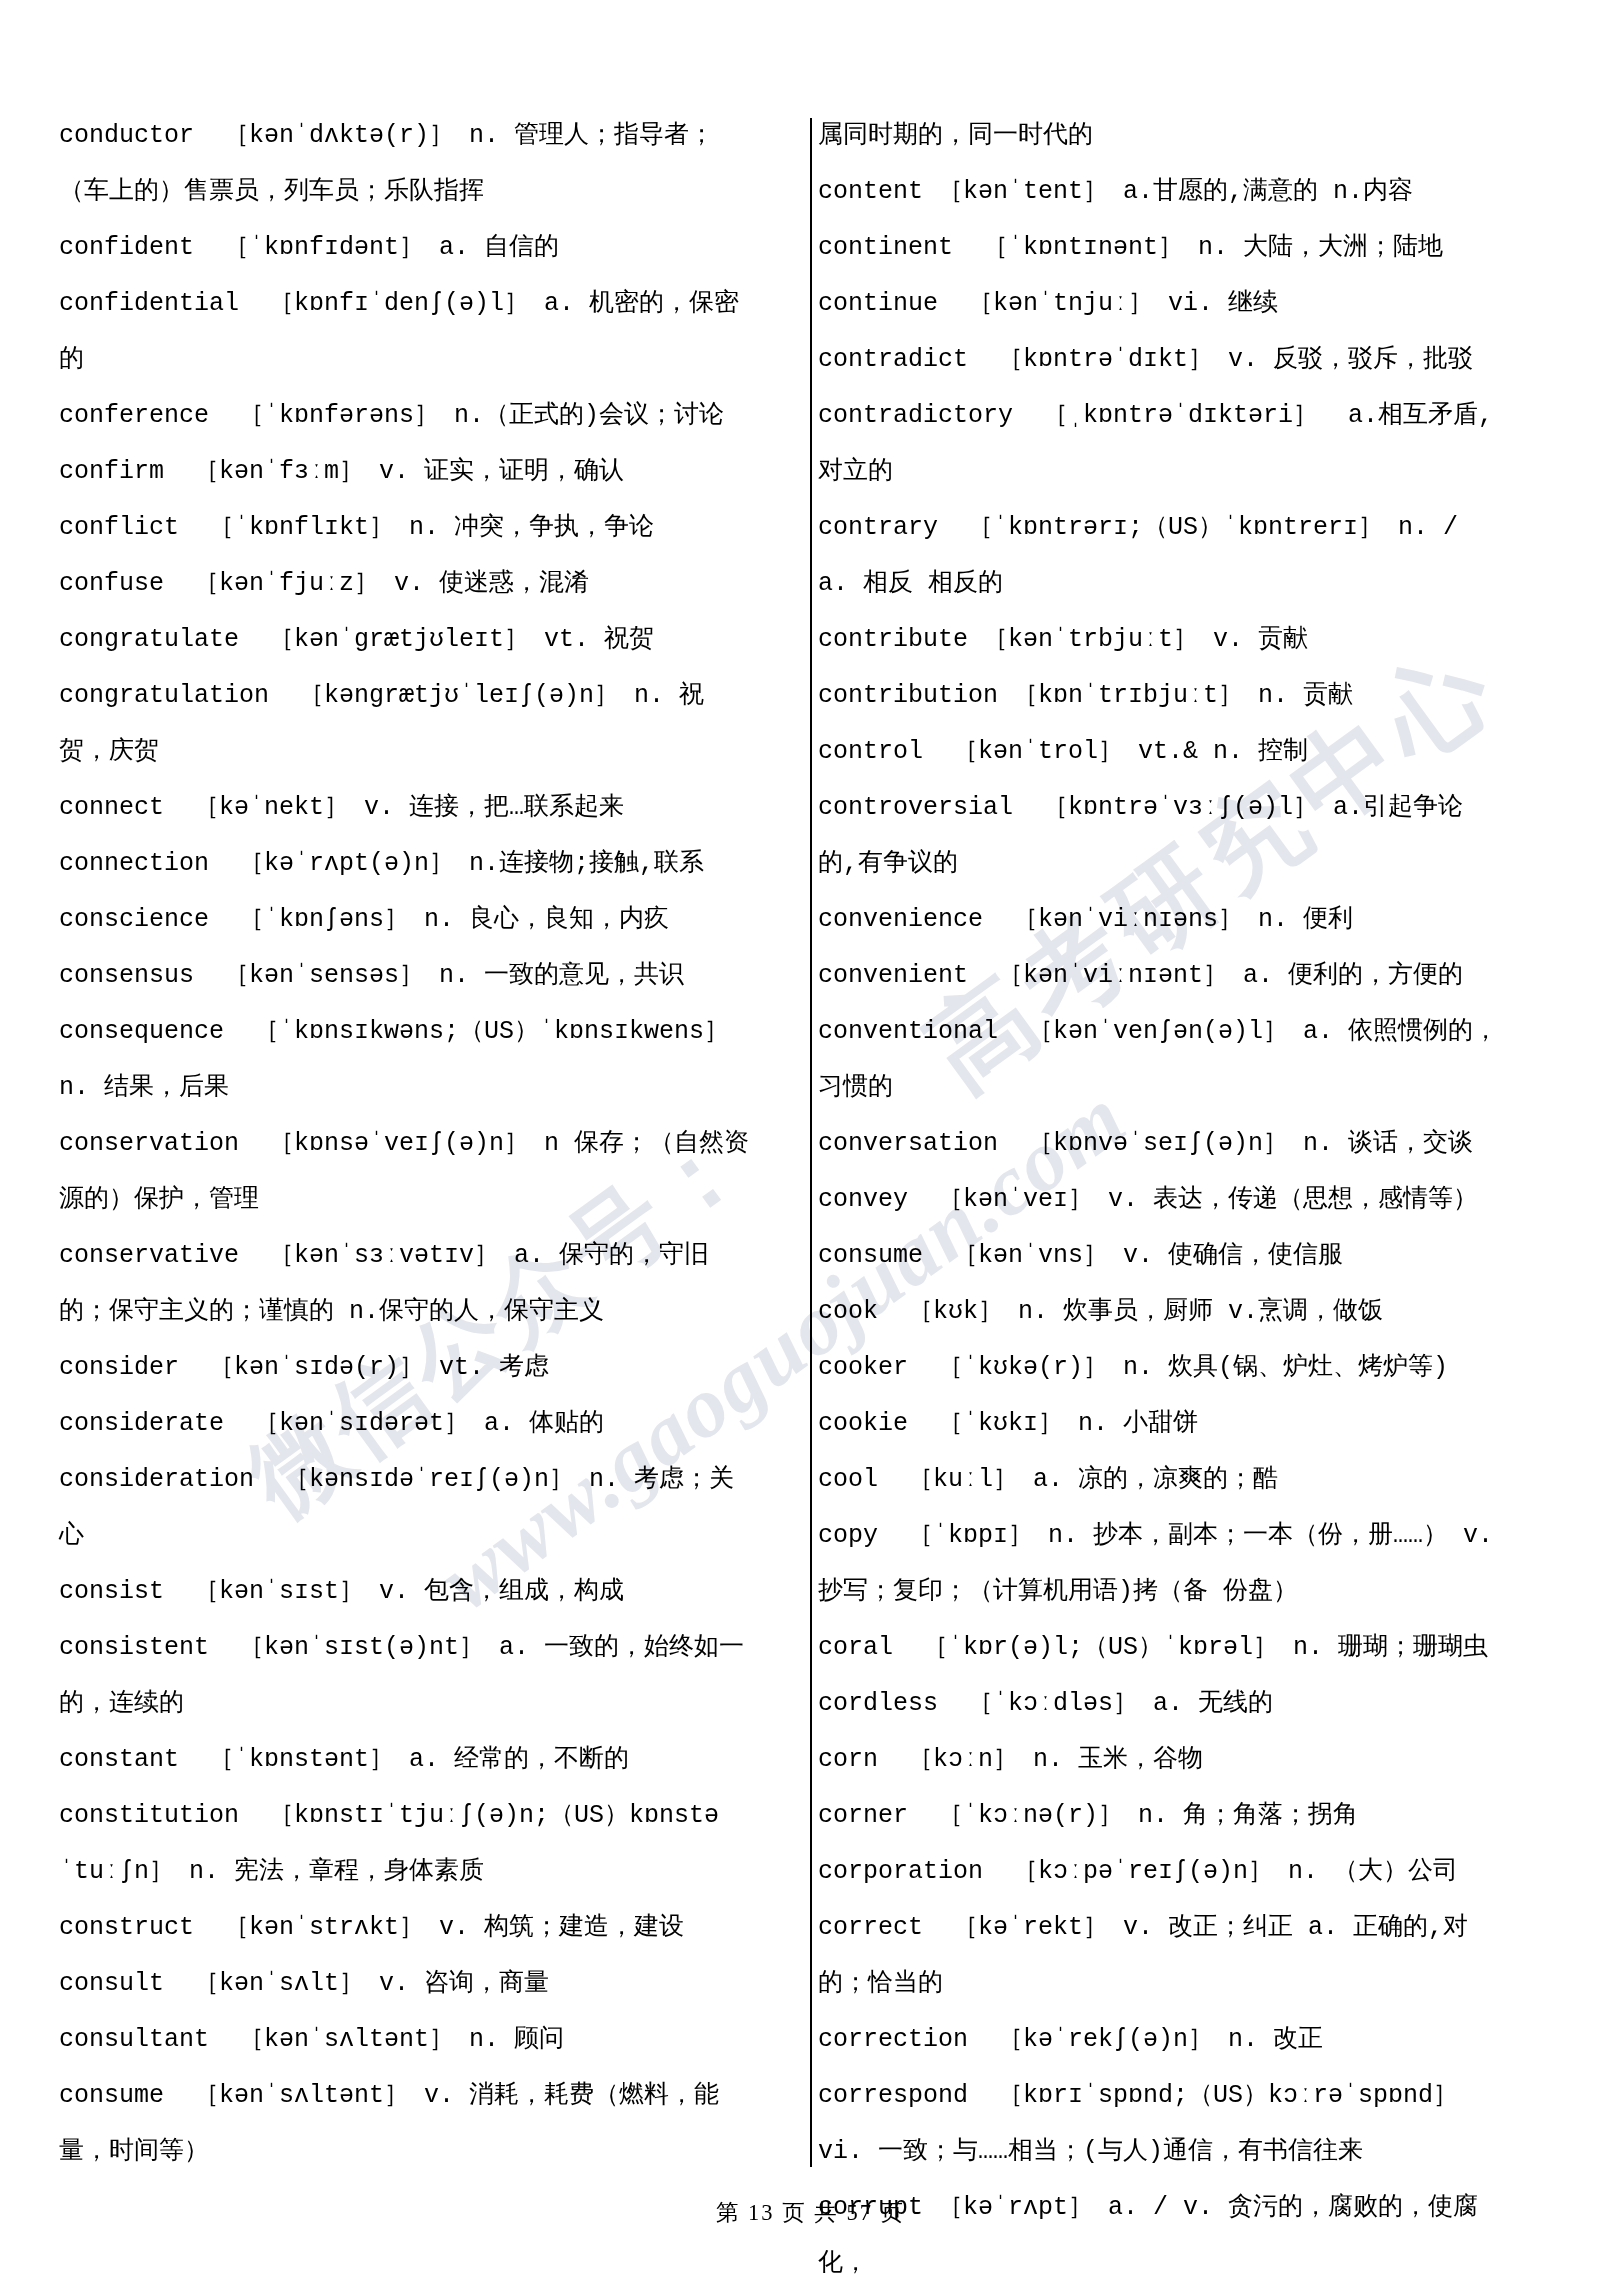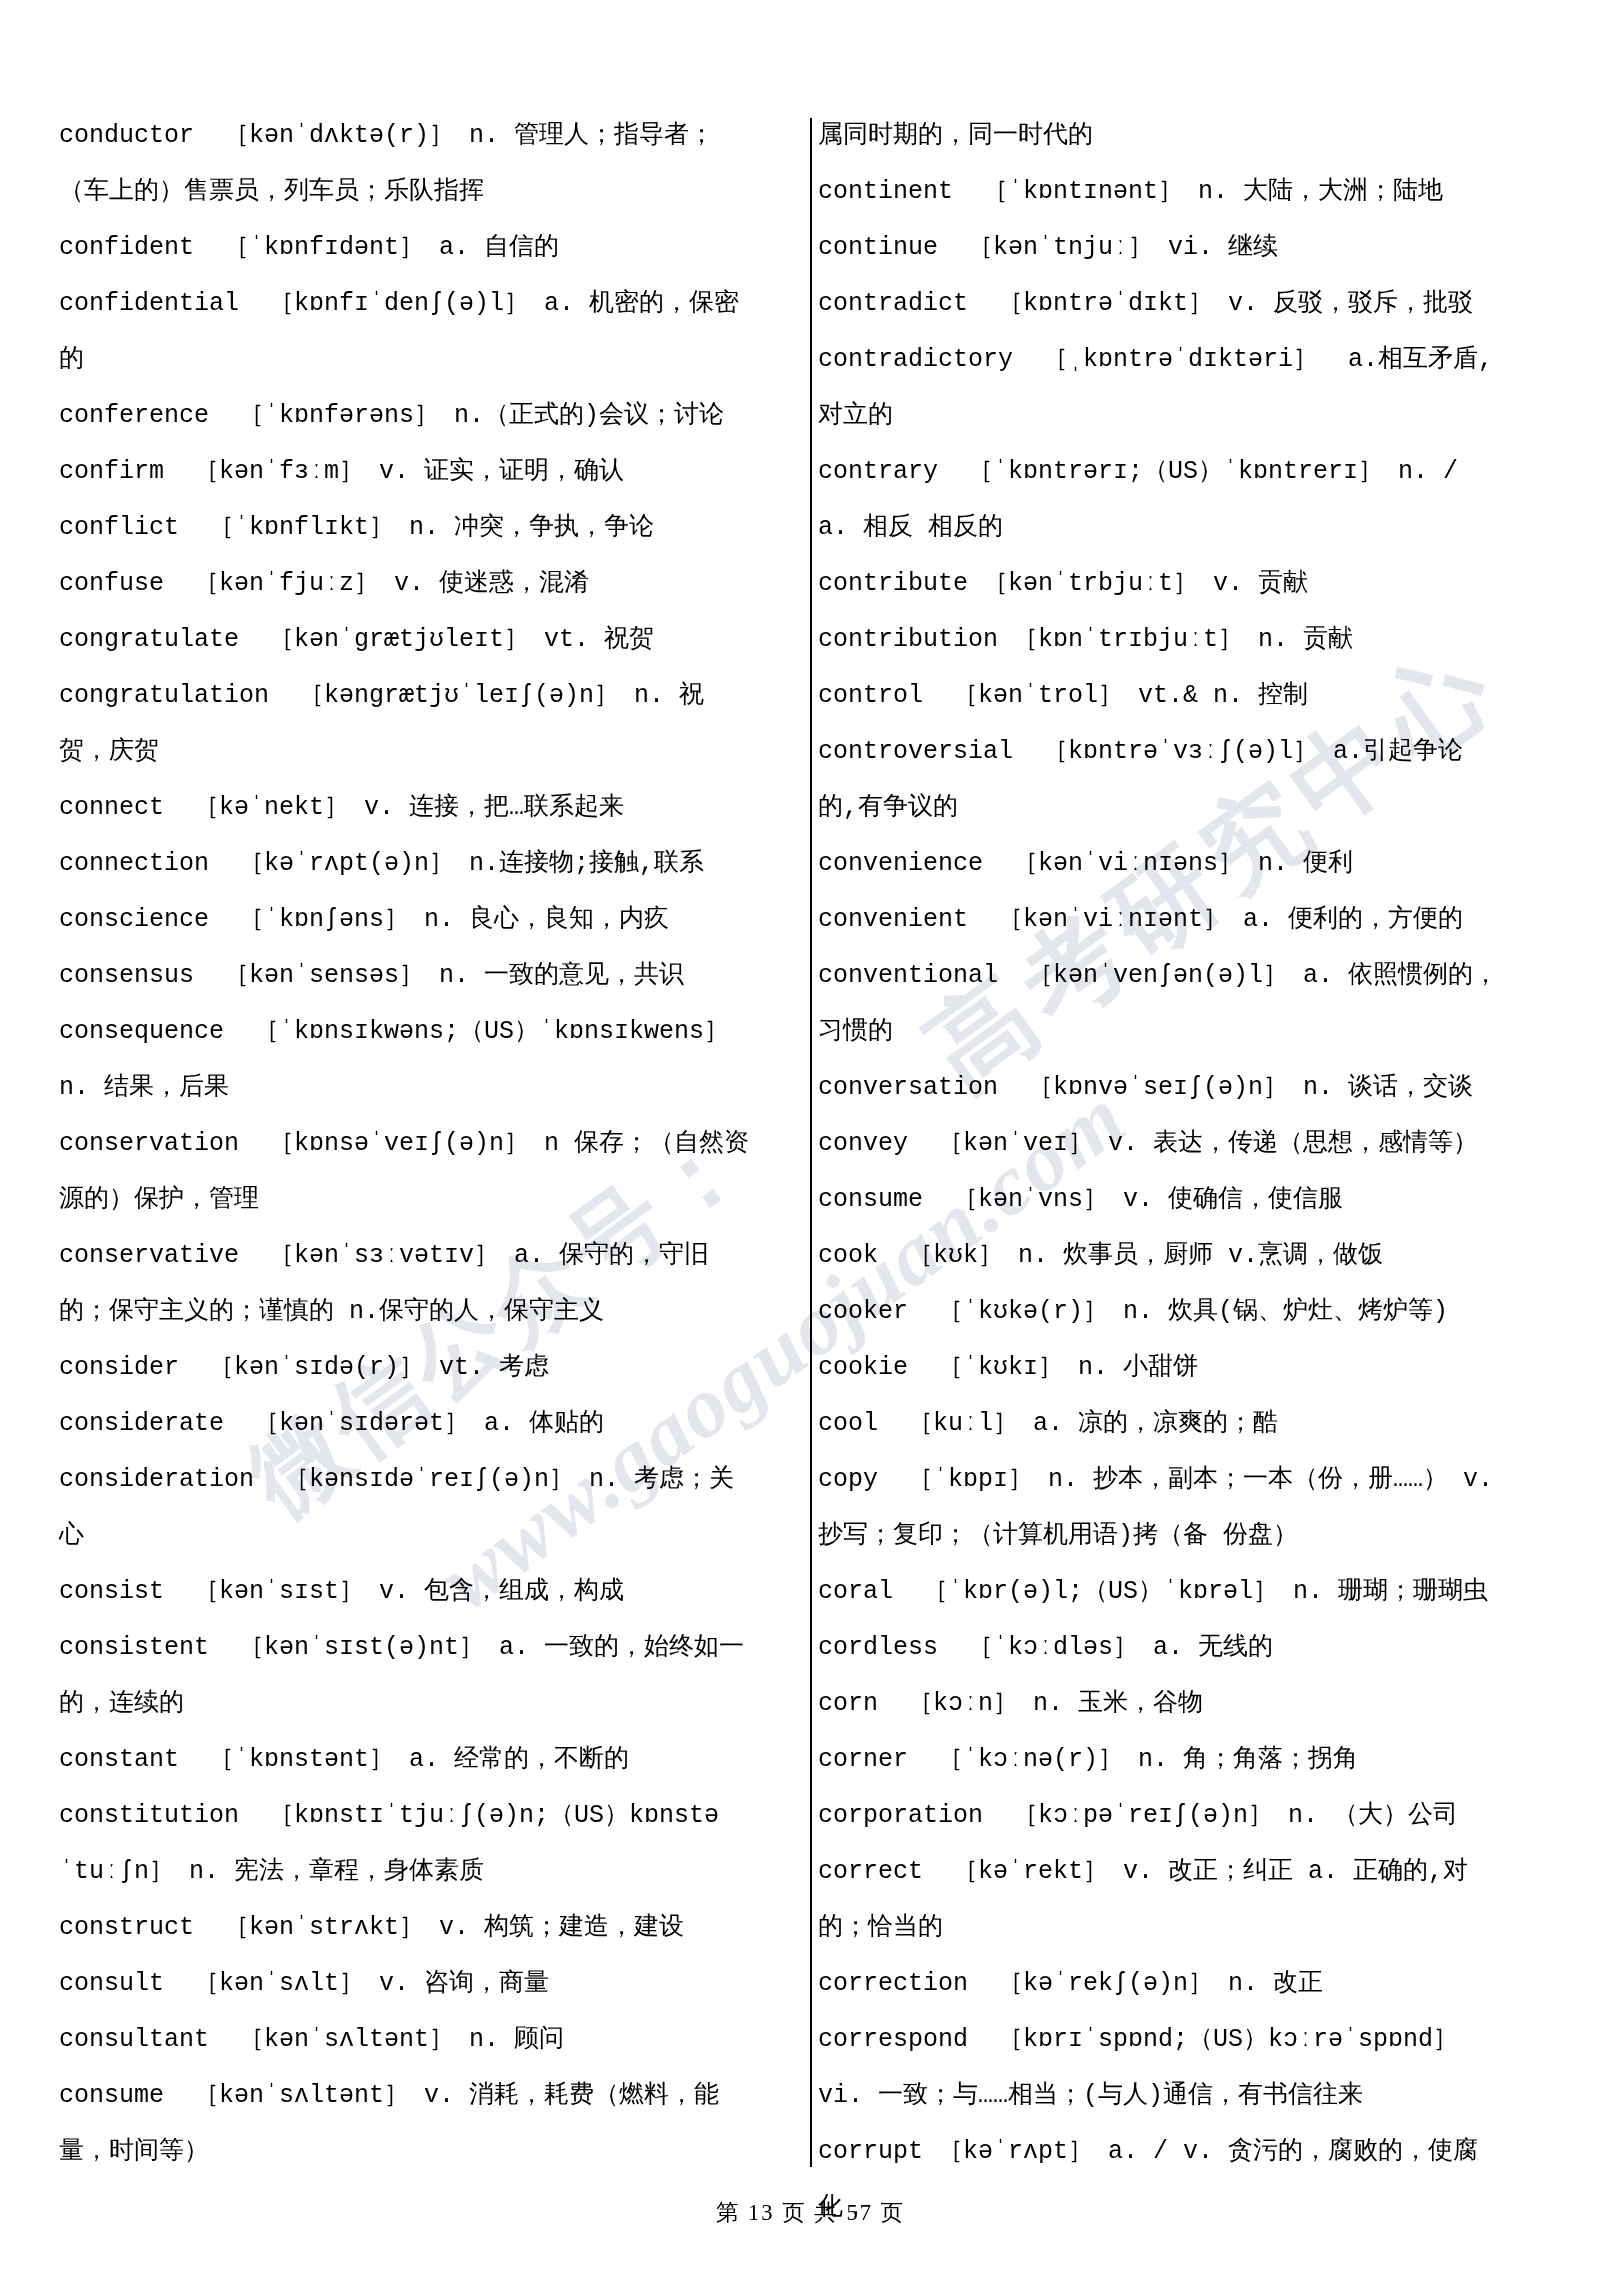--- a/index.html
+++ b/index.html
@@ -152,20 +152,21 @@
         <div class="entry">constant  ［ˈkɒnstənt］ a. 经常的，不断的</div>
         <div class="entry">constitution  ［kɒnstɪˈtjuːʃ(ə)n;（US）kɒnstəˈtuːʃn］ n. 宪法，章程，身体素质</div>
         <div class="entry">construct  ［kənˈstrʌkt］ v. 构筑；建造，建设</div>
         <div class="entry">consult  ［kənˈsʌlt］ v. 咨询，商量</div>
         <div class="entry">consultant  ［kənˈsʌltənt］ n. 顾问</div>
         <div class="entry">consume  ［kənˈsʌltənt］ v. 消耗，耗费（燃料，能量，时间等）</div>
       </div>
 
     <div class="column right" id="col-right">
         <div class="entry">属同时期的，同一时代的</div>
+        <div class="entry">content ［kənˈtent］ a.甘愿的,满意的 n.内容</div>
         <div class="entry">continent  ［ˈkɒntɪnənt］ n. 大陆，大洲；陆地</div>
         <div class="entry">continue  ［kənˈtnjuː］ vi. 继续</div>
         <div class="entry">contradict  ［kɒntrəˈdɪkt］ v. 反驳，驳斥，批驳</div>
         <div class="entry">contradictory  ［ˌkɒntrəˈdɪktəri］  a.相互矛盾,对立的</div>
         <div class="entry">contrary  ［ˈkɒntrərɪ;（US）ˈkɒntrerɪ］ n. / a. 相反 相反的</div>
         <div class="entry">contribute ［kənˈtrbjuːt］ v. 贡献</div>
         <div class="entry">contribution ［kɒnˈtrɪbjuːt］ n. 贡献</div>
         <div class="entry">control  ［kənˈtrol］ vt.&amp; n. 控制</div>
         <div class="entry">controversial  ［kɒntrəˈvɜːʃ(ə)l］ a.引起争论的,有争议的</div>
         <div class="entry">convenience  ［kənˈviːnɪəns］ n. 便利</div>

